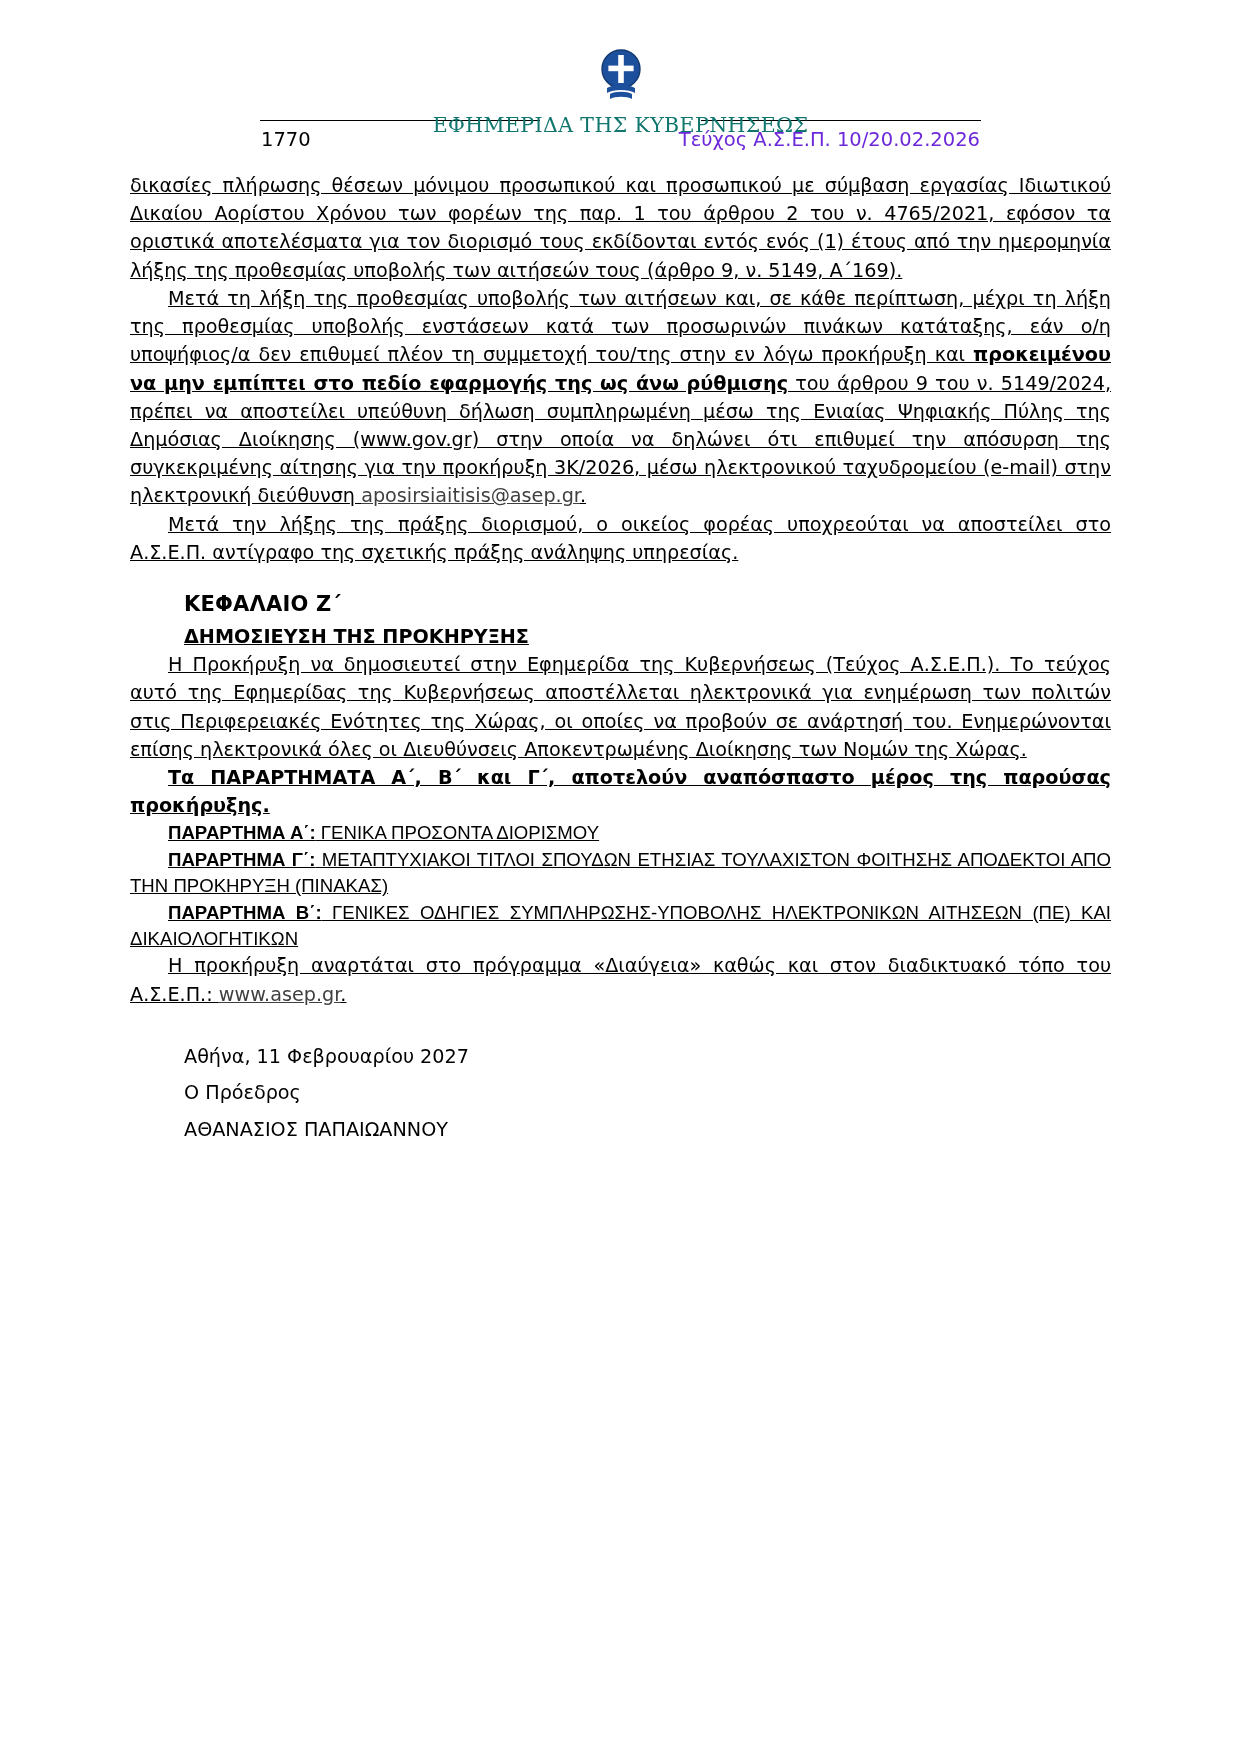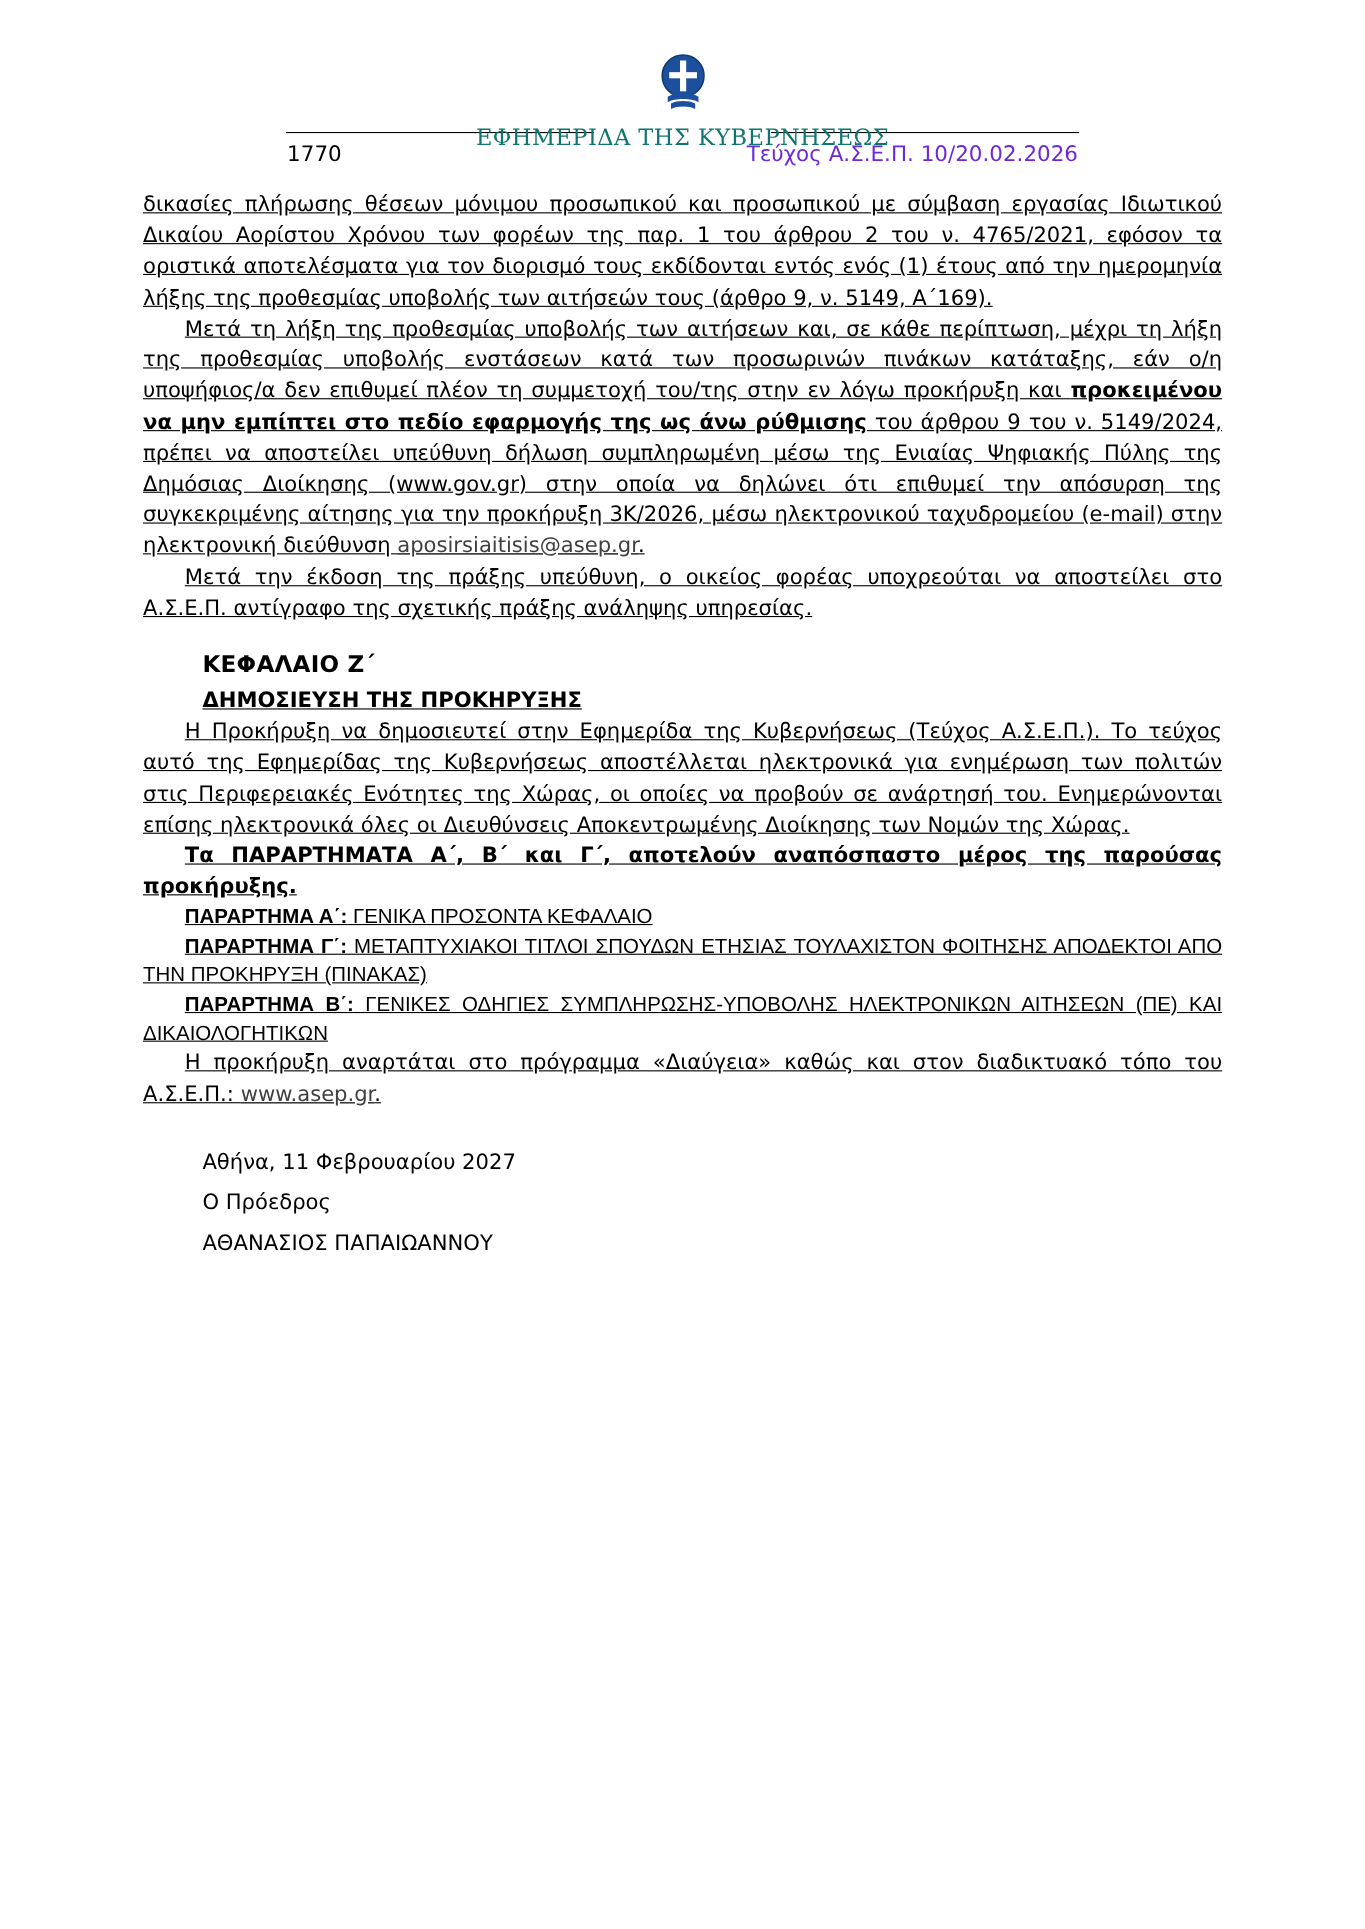--- a/index.html
+++ b/index.html
@@ -159,32 +159,32 @@
     <div class="page-number">1770</div>
     <div class="issue-label">Τεύχος Α.Σ.Ε.Π. 10/20.02.2026</div>
   </div>
 
   <div class="content">
 
     <p>δικασίες πλήρωσης θέσεων μόνιμου προσωπικού και προσωπικού με σύμβαση εργασίας Ιδιωτικού Δικαίου Αορίστου Χρόνου των φορέων της παρ. 1 του άρθρου 2 του ν. 4765/2021, εφόσον τα οριστικά αποτελέσματα για τον  διορισμό τους εκδίδονται εντός ενός (1) έτους από την ημερομηνία λήξης της προθεσμίας υποβολής των αιτήσεών τους (άρθρο 9, ν. 5149, Α΄169).</p>
 
     <p class="indent"><span>Μετά τη λήξη της προθεσμίας υποβολής των αιτήσεων και, σε κάθε περίπτωση, μέχρι τη λήξη της προθεσμίας υποβολής ενστάσεων κατά των προσωρινών πινάκων κατάταξης, εάν ο/η υποψήφιος/α δεν επιθυμεί πλέον τη συμμετοχή του/της στην εν λόγω προκήρυξη και </span><span class="b">προκειμένου να μην εμπίπτει στο πεδίο εφαρμογής της ως άνω ρύθμισης</span><span> του άρθρου 9 του ν. 5149/2024, πρέπει να αποστείλει υπεύθυνη δήλωση συμπληρωμένη μέσω της Ενιαίας Ψηφιακής Πύλης της Δημόσιας Διοίκησης (www.gov.gr) στην οποία να δηλώνει ότι επιθυμεί την απόσυρση της συγκεκριμένης αίτησης για την προκήρυξη 3Κ/2026, μέσω ηλεκτρονικού ταχυδρομείου (e-mail) στην ηλεκτρονική διεύθυνση </span><a class="link" href="#">aposirsiaitisis@asep.gr</a><span>.</span></p>
 
-    <p class="indent">Μετά την έκδοση της πράξης υπεύθυνη, ο οικείος φορέας υποχρεούται να αποστείλει στο Α.Σ.Ε.Π. αντίγραφο της σχετικής πράξης ανάληψης υπηρεσίας.</p>
+    <p class="indent">Μετά την λήξης της πράξης διορισμού, ο οικείος φορέας υποχρεούται να αποστείλει στο Α.Σ.Ε.Π. αντίγραφο της σχετικής πράξης ανάληψης υπηρεσίας.</p>
 
     <div class="chapter-block">
       <div class="chapter-title">ΚΕΦΑΛΑΙΟ Ζ΄</div>
       <div class="chapter-sub">ΔΗΜΟΣΙΕΥΣΗ ΤΗΣ ΠΡΟΚΗΡΥΞΗΣ</div>
     </div>
 
     <p class="indent para-gap">Η Προκήρυξη να δημοσιευτεί στην Εφημερίδα της Κυβερνήσεως (Τεύχος Α.Σ.Ε.Π.). Το τεύχος αυτό της Εφημερίδας της Κυβερνήσεως αποστέλλεται ηλεκτρονικά για ενημέρωση των πολιτών στις Περιφερειακές Ενότητες της Χώρας, οι οποίες να προβούν σε ανάρτησή του. Ενημερώνονται επίσης ηλεκτρονικά όλες οι Διευθύνσεις Αποκεντρωμένης Διοίκησης των Νομών της Χώρας.</p>
 
     <p class="indent b">Τα ΠΑΡΑΡΤΗΜΑΤΑ Α΄, Β΄ και Γ΄, αποτελούν αναπόσπαστο μέρος της παρούσας προκήρυξης.</p>
 
-    <p class="annex-line sans-alt indent"><span class="lbl">ΠΑΡΑΡΤΗΜΑ Α΄:</span><span> ΓΕΝΙΚΑ ΠΡΟΣΟΝΤΑ ΚΕΦΑΛΑΙΟ</span></p>
+    <p class="annex-line sans-alt indent"><span class="lbl">ΠΑΡΑΡΤΗΜΑ Α΄:</span><span> ΓΕΝΙΚΑ ΠΡΟΣΟΝΤΑ ΔΙΟΡΙΣΜΟΥ</span></p>
 
     <p class="annex-line sans-alt indent"><span class="lbl">ΠΑΡΑΡΤΗΜΑ Γ΄:</span><span> ΜΕΤΑΠΤΥΧΙΑΚΟΙ ΤΙΤΛΟΙ ΣΠΟΥΔΩΝ ΕΤΗΣΙΑΣ ΤΟΥΛΑΧΙΣΤΟΝ ΦΟΙΤΗΣΗΣ ΑΠΟΔΕΚΤΟΙ ΑΠΟ ΤΗΝ ΠΡΟΚΗΡΥΞΗ (ΠΙΝΑΚΑΣ)</span></p>
 
     <p class="annex-line sans-alt indent"><span class="lbl">ΠΑΡΑΡΤΗΜΑ Β΄:</span><span> ΓΕΝΙΚΕΣ ΟΔΗΓΙΕΣ ΣΥΜΠΛΗΡΩΣΗΣ-ΥΠΟΒΟΛΗΣ ΗΛΕΚΤΡΟΝΙΚΩΝ ΑΙΤΗΣΕΩΝ (ΠΕ) ΚΑΙ ΔΙΚΑΙΟΛΟΓΗΤΙΚΩΝ</span></p>
 
     <p class="indent para-gap"><span>Η προκήρυξη αναρτάται στο πρόγραμμα «Διαύγεια» καθώς και στον διαδικτυακό τόπο του Α.Σ.Ε.Π.: </span><a class="link" href="#">www.asep.gr</a><span>.</span></p>
 
     <div class="signature-block">
       <div>Αθήνα, 11 Φεβρουαρίου 2027</div>
       <div>Ο Πρόεδρος</div>

